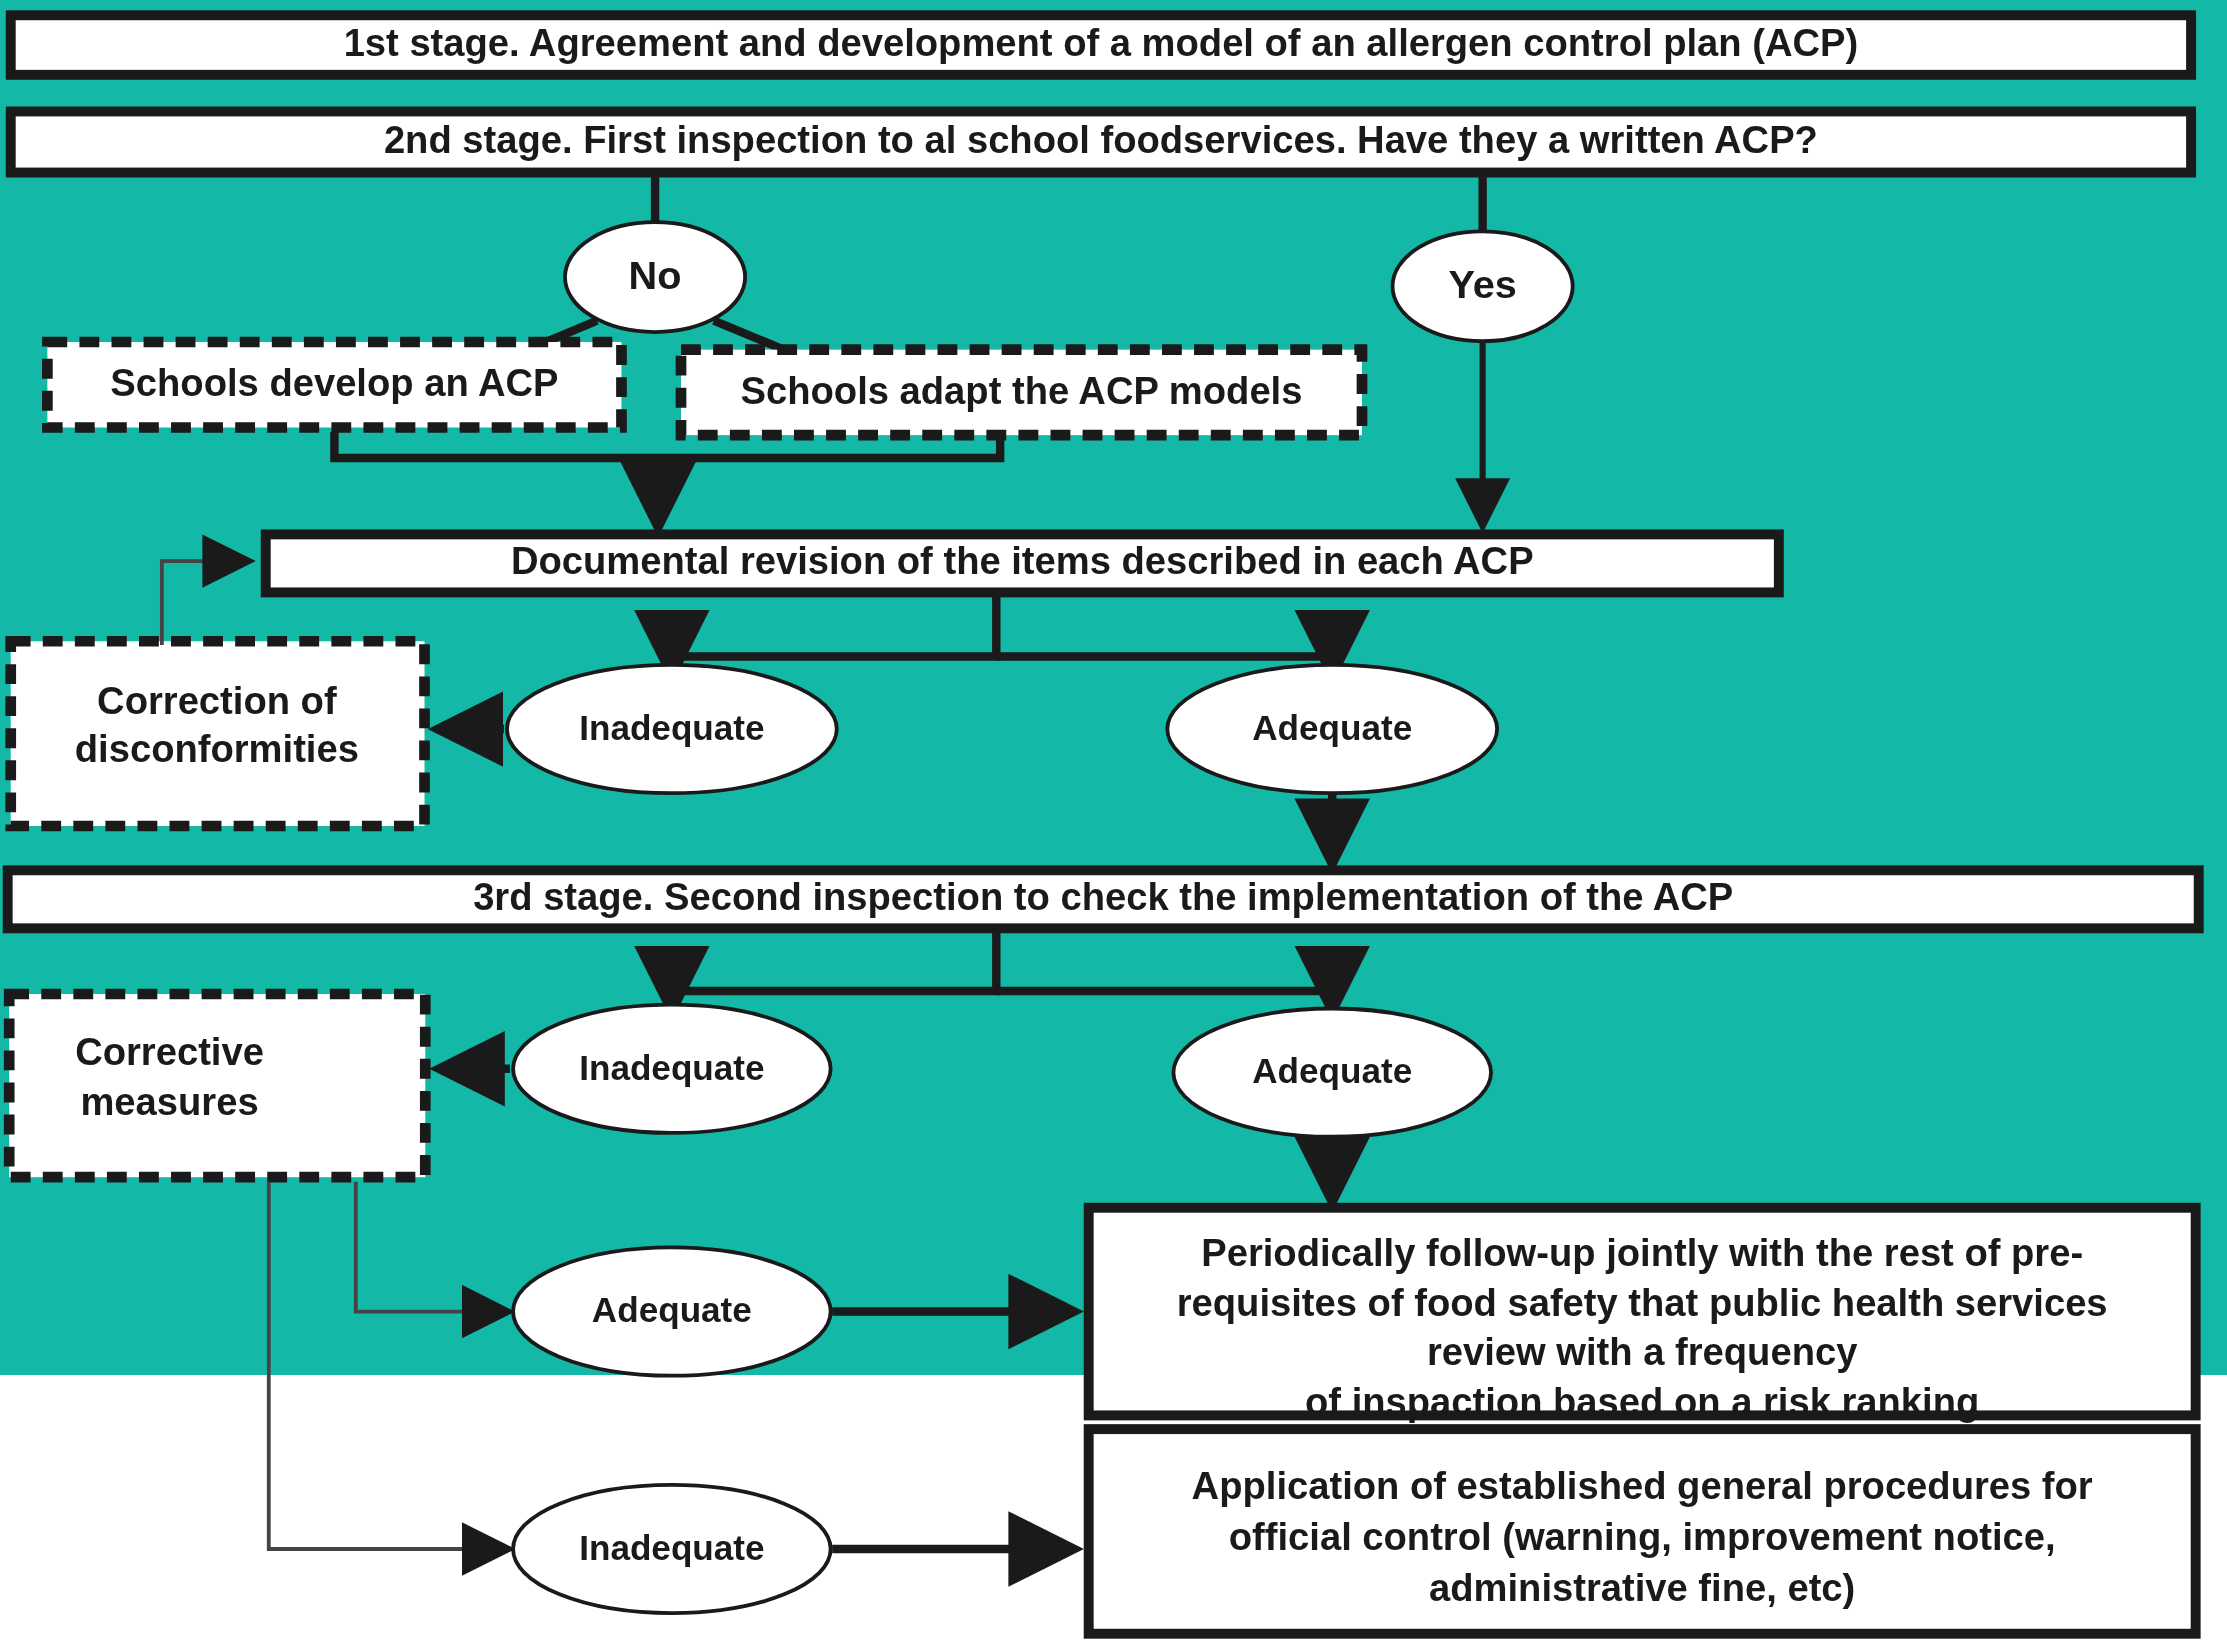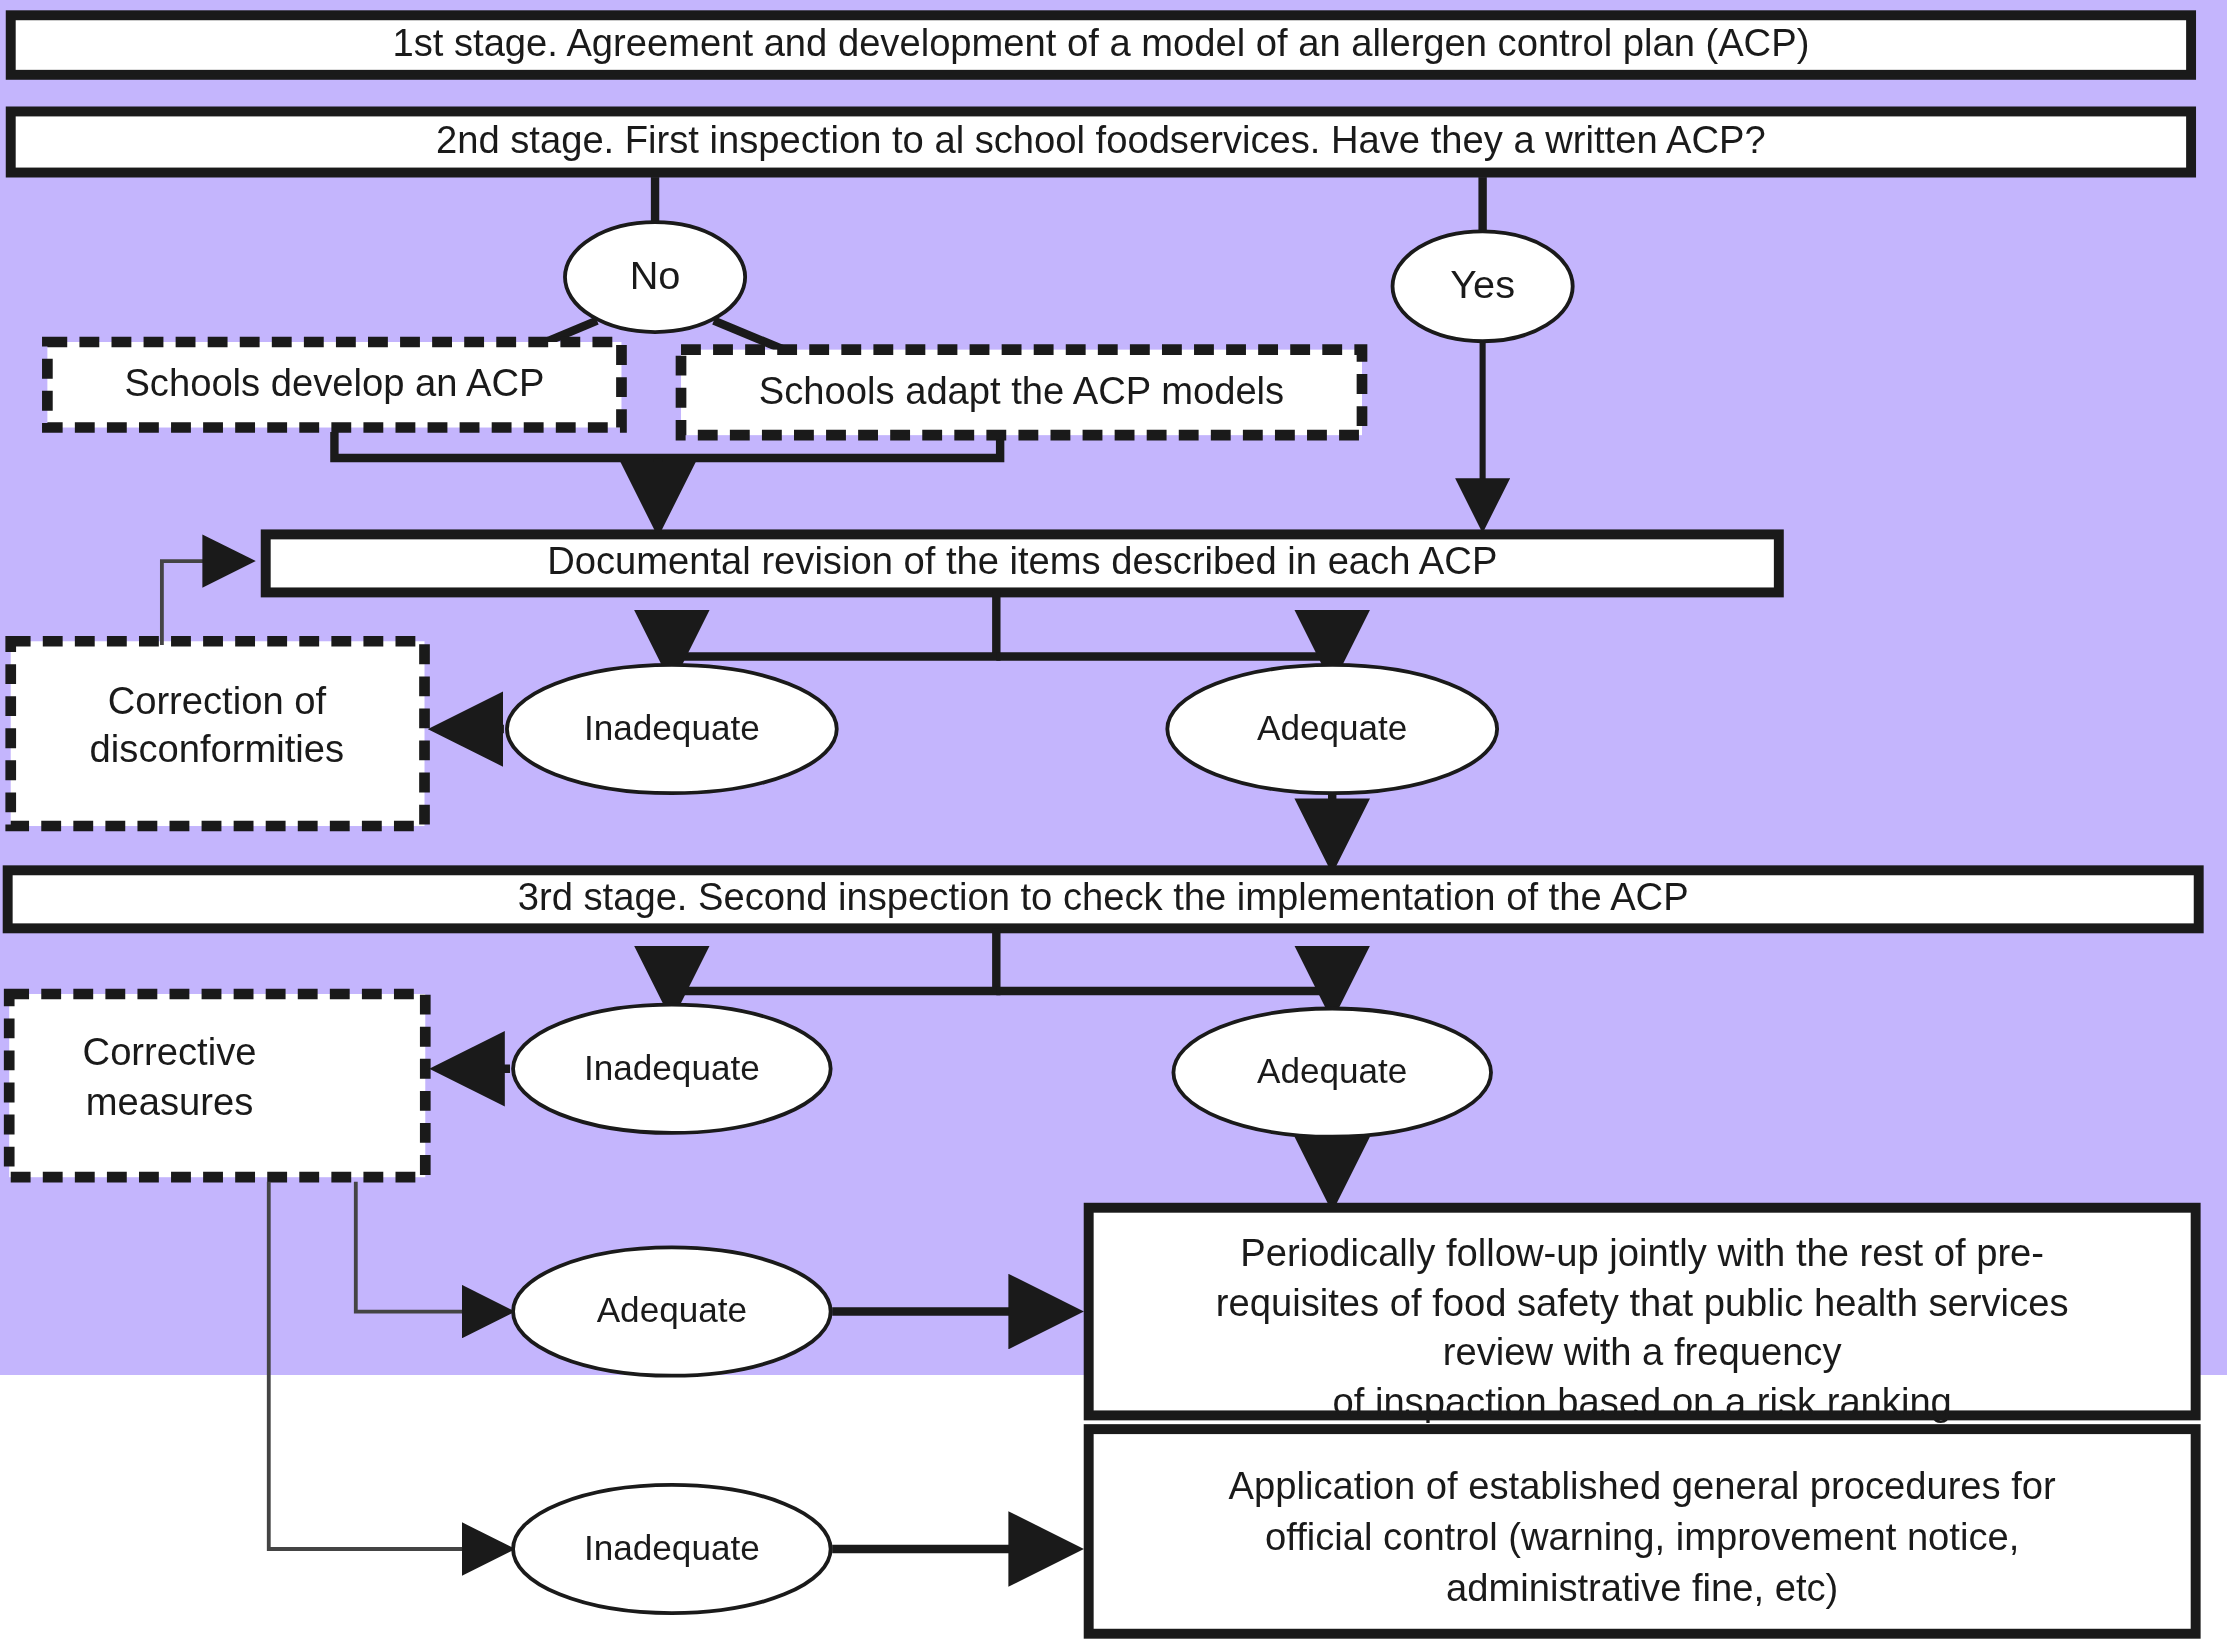--- a/index.html
+++ b/index.html
@@ -1,21 +1,21 @@
 <!DOCTYPE html>
 <html style="font-size:12.2px"><head>
 <meta charset="utf-8">
 <title>ACP Flowchart</title>
 <style>
   html,body{margin:0;padding:0;background:#ffffff;}
   body{
     font-family:"Liberation Sans", sans-serif;
     width:2227px;height:1649px;overflow:hidden;
   }
-  #chart-root{position:relative;width:2227px;height:1375px;background:#c4b5fd;}
+  #chart-root{position:relative;width:2227px;height:1375px;background:#14b8a6;font-weight:bold;}
   svg#flow{position:absolute;top:0;left:0;width:2227px;height:1649px;display:block;}
   .node-text{
     font-family:"Liberation Sans", sans-serif;
     fill:#1a1a1a;
     text-anchor:middle;
     dominant-baseline:middle;
   }
   .t-stage{font-size:50px;}
   .t-box{font-size:50px;}
   .t-ellipse{font-size:46px;}

